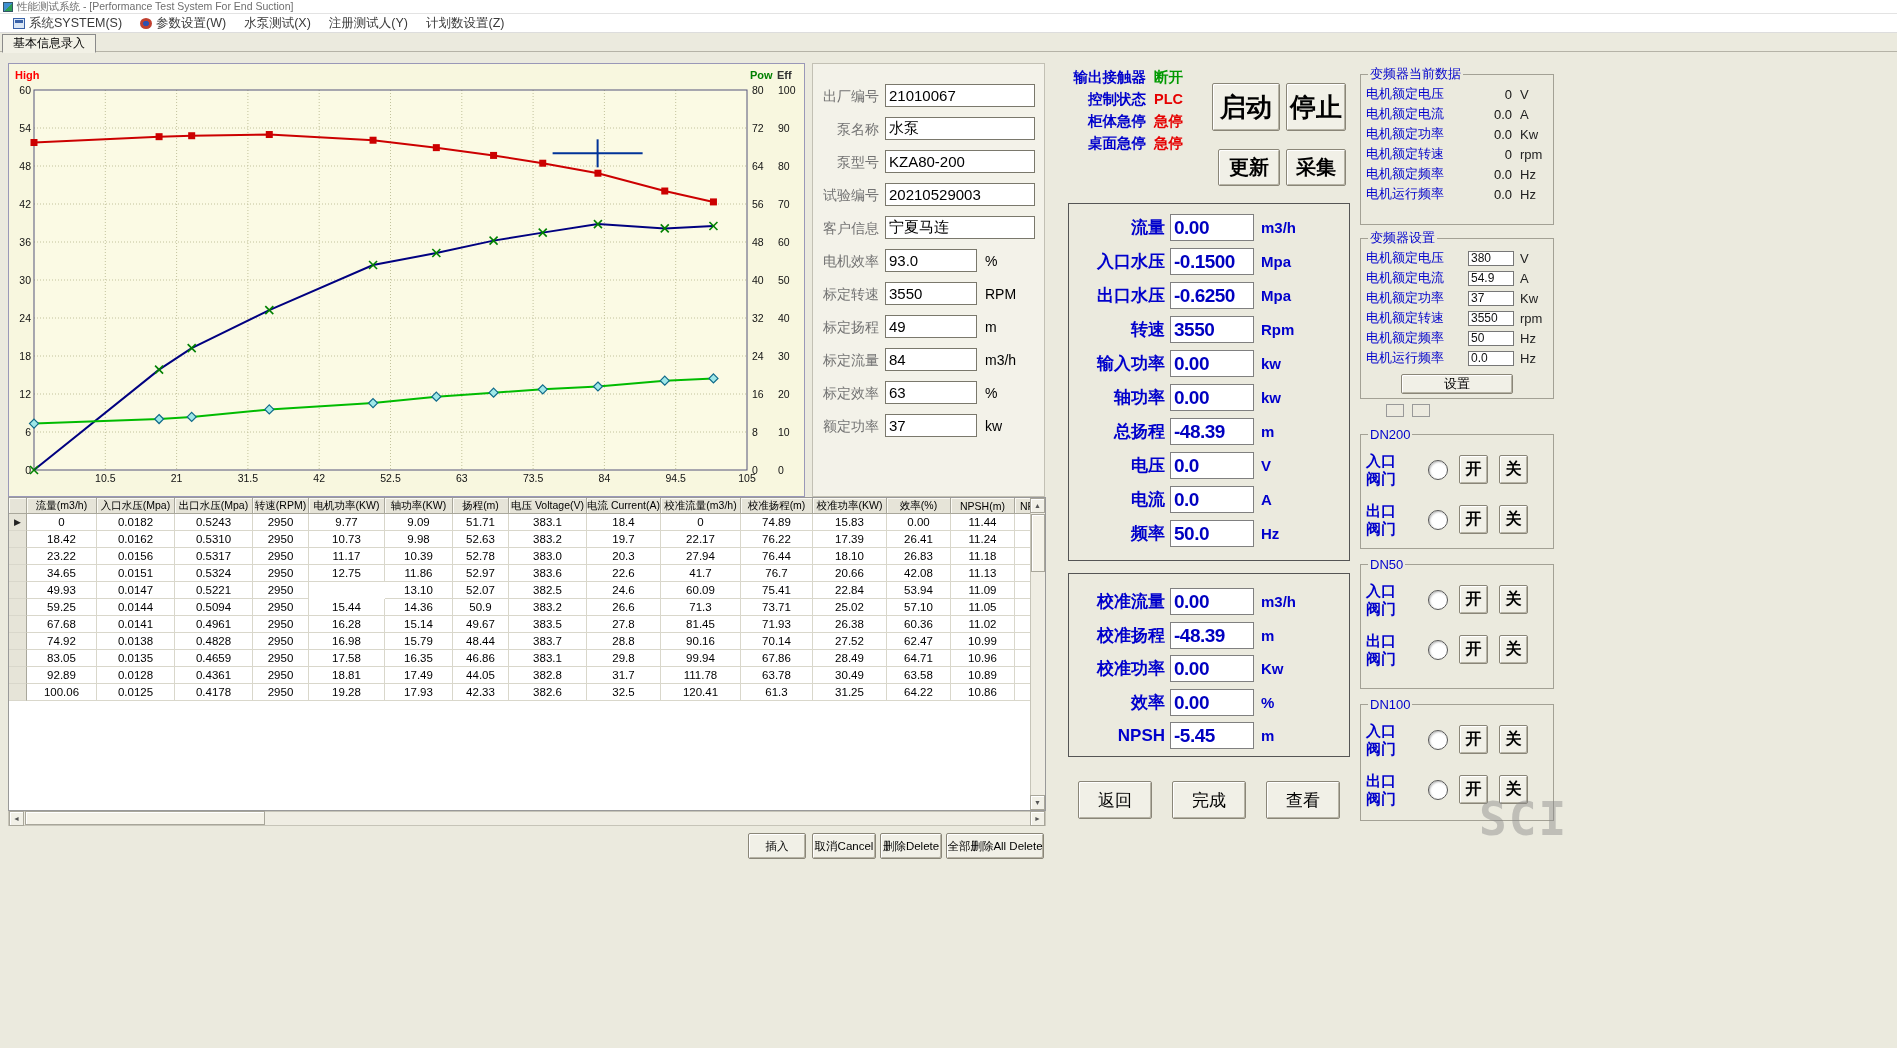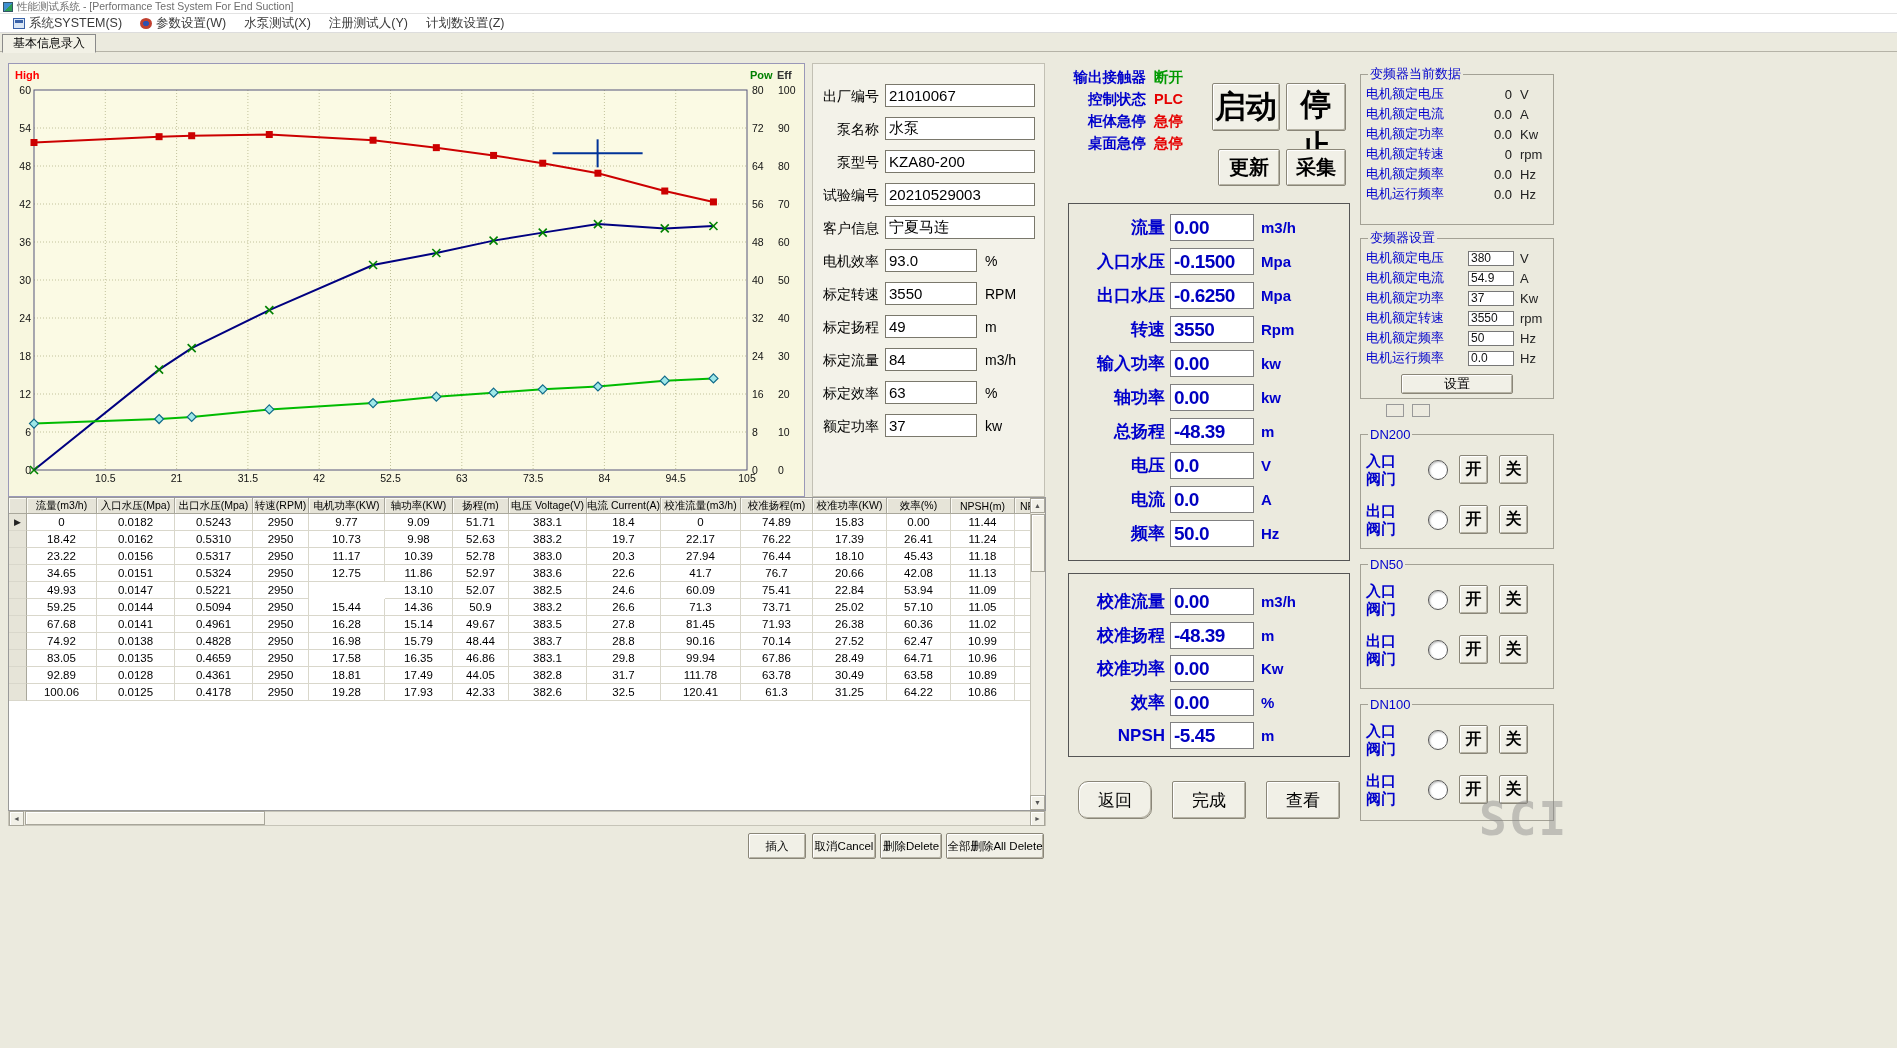--- a/index.html
+++ b/index.html
@@ -19,34 +19,34 @@
   .computer-icon::before{content:"";position:absolute;left:1px;top:1px;right:1px;height:3px;background:#3a62a8;}
   .gear-icon{border-radius:50%;background:radial-gradient(circle,#3050b0 0 35%,#c04030 36% 100%);}
   .tabbar{position:absolute;left:0;top:33px;width:100%;height:19px;background:#ebeade;border-bottom:1px solid #b5b3a7;}
   .tab{position:absolute;left:2px;top:1px;height:19px;padding:0 10px;background:#f2f1e6;
     border:1px solid #8a8a8a;border-bottom:1px solid #f2f1e6;font-size:12px;display:flex;align-items:center;z-index:2;}
   
   .chart-panel{position:absolute;left:8px;top:63px;width:797px;height:434px;background:#f8f7df;border:1px solid #9a98b8;}
   
   .info-panel{position:absolute;left:812px;top:63px;width:233px;height:434px;background:#f3f2e9;border:1px solid #c2c0b4;}
   .info-row{position:absolute;left:0;width:100%;height:26px;}
-  .info-label{position:absolute;left:2px;width:64px;text-align:right;font-size:14px;line-height:24px;color:#000000;white-space:nowrap;}
+  .info-label{position:absolute;left:2px;width:64px;text-align:right;font-size:14px;line-height:24px;color:#737373;white-space:nowrap;}
   .info-input{position:absolute;left:72px;width:150px;height:23px;border:1px solid #7a786c;background:#fff;
     font-size:15px;font-family:inherit;padding:0 3px;color:#000;}
   .info-input.narrow{width:92px;}
   .info-unit{position:absolute;left:172px;font-size:14px;line-height:24px;color:#000;white-space:nowrap;}
   
   .control-panel{position:absolute;left:1050px;top:63px;width:308px;height:775px;}
   .status-row{position:absolute;left:0;width:170px;height:20px;white-space:nowrap;}
   .status-label{display:inline-block;width:96px;text-align:right;color:#0000cc;font-weight:bold;font-size:14.5px;}
   .status-value{margin-left:8px;font-weight:bold;font-size:14.5px;}
   button{background:#f1f0e7;border:1px solid #8a8678;border-radius:2px;color:#000;font-family:inherit;
     box-shadow:inset 1px 1px 0 #ffffff,inset -1px -1px 0 #b5b2a4;cursor:default;}
   .ctl-btn{position:absolute;font-weight:bold;}
-  .ctl-btn.big{font-size:31px;}
+  .ctl-btn.big{font-size:26px;}
   .ctl-btn.mid{font-size:20px;}
   .ctl-btn.action{width:74px;height:38px;font-size:17px;font-weight:normal;}
   .meas-box{position:absolute;left:18px;width:282px;border:1px solid #555;}
   .meas-row{position:absolute;left:0;width:100%;height:28px;}
   .meas-label{position:absolute;left:0;width:96px;text-align:right;font-size:17px;font-weight:bold;color:#0000cc;line-height:27px;white-space:nowrap;}
   .meas-box-input{position:absolute;left:101px;width:84px;height:27px;background:#fff;border:1px solid #808080;overflow:hidden;}
   .meas-value{font-size:19px;font-weight:bold;color:#0000c0;line-height:25px;padding-left:3px;letter-spacing:-0.5px;white-space:nowrap;}
   .meas-unit{position:absolute;left:192px;font-size:15px;font-weight:bold;color:#0000cc;line-height:27px;white-space:nowrap;}
   
   .right-panel{position:absolute;left:1358px;top:63px;width:200px;height:980px;}
@@ -396,21 +396,21 @@
         <span class="meas-label">效率</span>
         <div class="meas-box-input"><span class="meas-value">0.00</span></div>
         <span class="meas-unit">%</span>
       </div>
       <div class="meas-row" style="top: 148px;">
         <span class="meas-label">NPSH</span>
         <div class="meas-box-input"><span class="meas-value">-5.45</span></div>
         <span class="meas-unit">m</span>
       </div>
     </div>
-  <button class="ctl-btn action" style="left:28px;top:718px;border-radius:10px;">返回</button>
+  <button class="ctl-btn action" style="left:28px;top:718px;">返回</button>
   <button class="ctl-btn action" style="left:122px;top:718px;">完成</button>
   <button class="ctl-btn action" style="left:216px;top:718px;">查看</button>
 </div>
 
 <div class="right-panel" id="right-panel">
   <fieldset class="groupbox" style="left:2px;top:2px;width:194px;height:160px;">
     <legend>变频器当前数据</legend>
     <div id="inv-current-rows">
         <div class="inv-row">
           <span class="inv-label">电机额定电压</span>
@@ -596,21 +596,21 @@
         <div class="cell" style="width: 78px;">0.5317</div>
         <div class="cell" style="width: 56px;">2950</div>
         <div class="cell" style="width: 76px;">11.17</div>
         <div class="cell" style="width: 68px;">10.39</div>
         <div class="cell" style="width: 56px;">52.78</div>
         <div class="cell" style="width: 78px;">383.0</div>
         <div class="cell" style="width: 74px;">20.3</div>
         <div class="cell" style="width: 80px;">27.94</div>
         <div class="cell" style="width: 72px;">76.44</div>
         <div class="cell" style="width: 74px;">18.10</div>
-        <div class="cell" style="width: 64px;">45.43</div>
+        <div class="cell" style="width: 64px;">26.83</div>
         <div class="cell" style="width: 64px;">11.18</div>
         <div class="cell" style="width: 40px;">1</div>
       </div>
       <div class="grid-row">
         <div class="cell sel"></div>
         <div class="cell" style="width: 70px;">34.65</div>
         <div class="cell" style="width: 78px;">0.0151</div>
         <div class="cell" style="width: 78px;">0.5324</div>
         <div class="cell" style="width: 56px;">2950</div>
         <div class="cell" style="width: 76px;">12.75</div>

